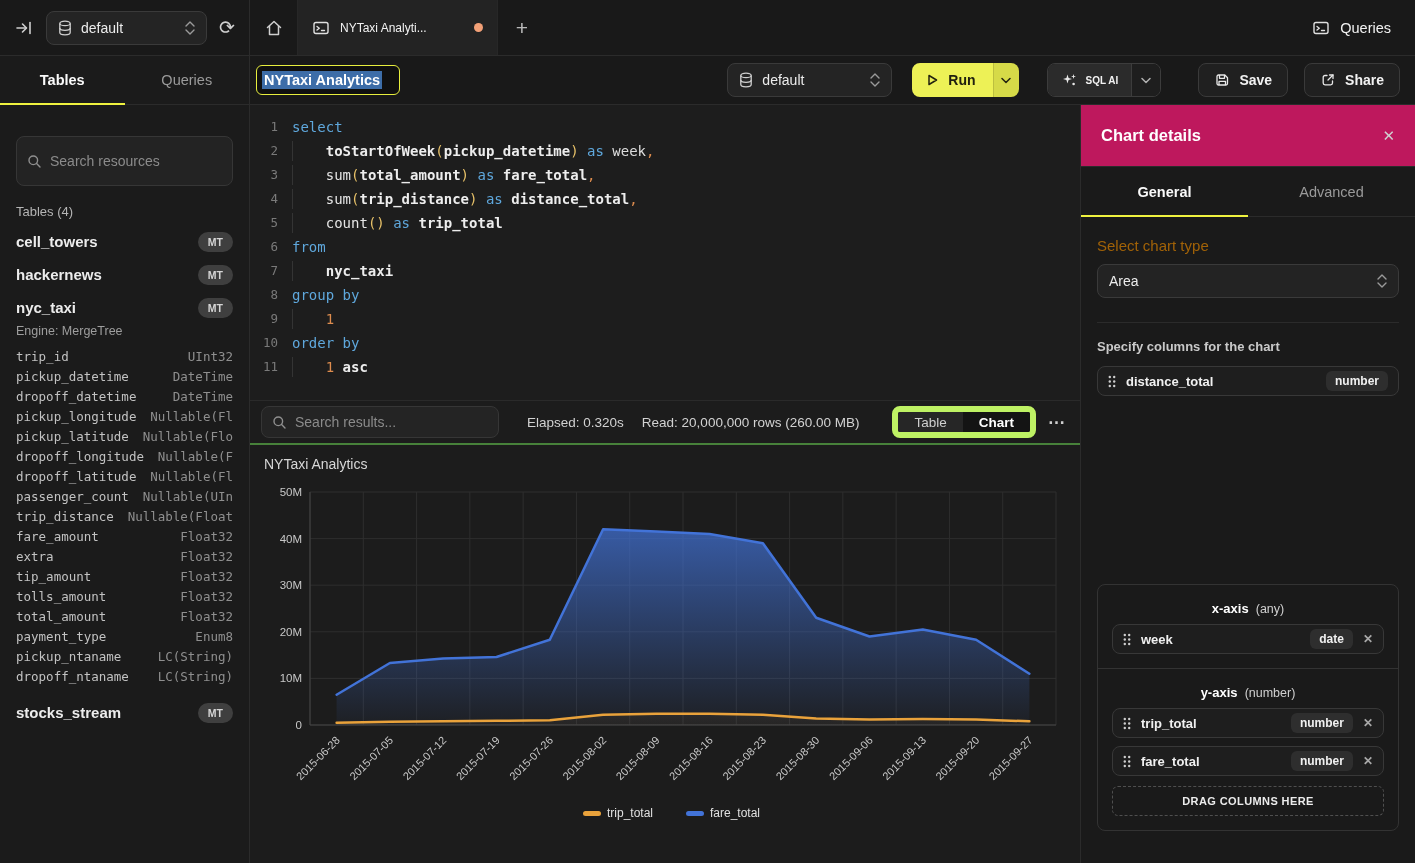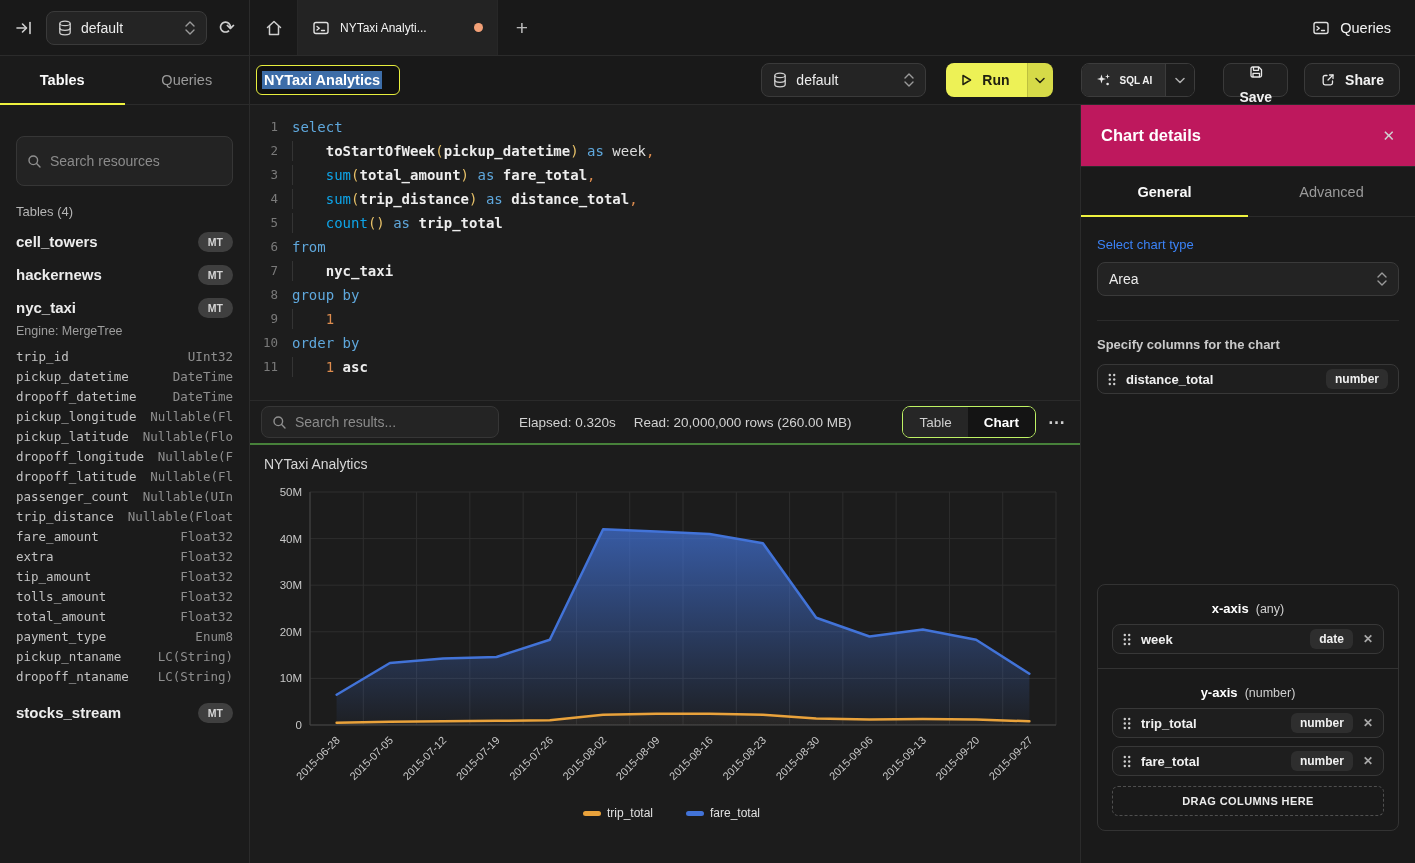--- a/index.html
+++ b/index.html
@@ -51,58 +51,58 @@
   .title-input .sel { background:#3d6da8; color:#fff; font-weight:700; font-size:14.5px; padding:1px 2px; }
   .qh-right { margin-left:auto; display:flex; align-items:center; }
   .select.db { width:165px; }
   .run-btn { display:flex; height:34px; margin-left:20px; border-radius:8px; overflow:hidden; cursor:pointer; }
   .run-main { display:flex; align-items:center; gap:9px; background:#edf156; color:#20200f; padding:0 17px 0 13px; font-size:14px; font-weight:600; }
   .run-chev { width:26px; background:#d6da48; display:flex; align-items:center; justify-content:center; border-left:1px solid rgba(0,0,0,.12); }
   .sqlai-btn { display:flex; height:34px; margin-left:28px; border-radius:8px; overflow:hidden; border:1px solid #3c3c3c; cursor:pointer; }
   .sqlai-main { display:flex; align-items:center; gap:9px; background:#2b2b2b; padding:0 13px; font-size:10px; font-weight:600; color:#f2f2f2; }
   .sqlai-chev { width:29px; background:#1e1e1e; border-left:1px solid #3c3c3c; display:flex; align-items:center; justify-content:center; }
   .ghost-btn { display:flex; align-items:center; gap:9px; height:34px; border:1px solid #3a3a3a; background:#202020; border-radius:8px; padding:0 15px; font-size:14px; font-weight:600; color:#f2f2f2; cursor:pointer; }
-  .save-btn { margin-left:28px;flex-direction:column; } .share-btn { margin-left:16px; }
+  .save-btn { margin-left:37px; } .share-btn { margin-left:16px; }
 
   .main-split { display:flex; flex:1; min-height:0; }
   .main-content { width:830px; flex-shrink:0; display:flex; flex-direction:column; }
 
   .editor { height:295px; background:#1d1d1d; padding-top:10px; font-family:"DejaVu Sans Mono",monospace; font-size:14px; flex-shrink:0; cursor:text; }
   .ed-line { display:flex; height:24px; line-height:24px; }
   .ln { width:28px; text-align:right; color:#7a7a7a; font-size:12.5px; flex-shrink:0; }
   .cd { margin-left:14px; white-space:pre; position:relative; flex:1; }
   .cd.g::before { content:""; position:absolute; left:0; top:2px; bottom:2px; width:1px; background:#343434; }
-  .tk-kw { color:#5fa8dd; } .tk-fn { color:#0ea5e9; } .tk-pr { color:#e6c068; }
+  .tk-kw { color:#5fa8dd; } .tk-fn { color:#e5e5e5; } .tk-pr { color:#e6c068; }
   .tk-id { color:#ededed; font-weight:700; } .tk-pl { color:#dcdcdc; }
   .tk-cm { color:#dd8c4e; } .tk-nm { color:#dd8c4e; }
 
   .results-bar { height:43px; border-top:1px solid #2a2a2a; display:flex; align-items:center; padding:0 14px 0 11px; flex-shrink:0; background:#1c1c1c; }
   .results-bar .search-box { margin:0; width:238px; height:32px; background:#242424; }
   .stat { font-size:13.5px; color:#d2d2d2; white-space:nowrap; }
-  .elapsed { margin-left:20px; } .read { margin-left:18px; }
-  .toggle { margin-left:auto; display:flex; border:1px solid #bef264; border-radius:8px; overflow:hidden; height:32px; }
+  .elapsed { margin-left:28px; } .read { margin-left:18px; }
+  .toggle { margin-left:auto; display:flex; border:6px solid #bef264; border-radius:8px; overflow:hidden; height:32px; }
   .tg-seg { display:flex; align-items:center; padding:0 16px; font-size:13.5px; color:#cfcfcf; background:#262626; cursor:pointer; }
   .tg-seg.active { background:#141414; color:#fff; font-weight:700; }
   .more { margin-left:12px; color:#cfcfcf; font-size:17px; font-weight:700; letter-spacing:1px; cursor:pointer; }
 
   .chart-section { flex:1; border-top:2px solid #47813a; position:relative; background:#1c1c1c; }
   .chart-title { position:absolute; left:14px; top:11px; font-size:14px; color:#d6d6d6; z-index:2; }
   #chart-box svg { position:absolute; left:0; top:0; }
 
   
   .panel { flex:1; border-left:1px solid #2b2b2b; background:#1a1a1a; display:flex; flex-direction:column; min-width:0; }
   .panel-header { height:62px; border-bottom:1px solid #2b2b2b; display:flex; align-items:center; padding:0 20px; flex-shrink:0; background:#be185d; }
   .panel-title { font-size:16.5px; font-weight:700; color:#fff; }
   .panel-close { margin-left:auto; font-size:15px; color:#d0d0d0; cursor:pointer; }
   .panel-tabs { display:flex; height:50px; border-bottom:1px solid #2b2b2b; flex-shrink:0; }
   .p-tab { flex:1; display:flex; align-items:center; justify-content:center; font-size:14.5px; color:#9a9a9a; position:relative; cursor:pointer; }
   .p-tab.active { color:#fafafa; font-weight:600; }
   .p-tab.active::after { content:""; position:absolute; left:0; right:0; bottom:-1px; height:2px; background:#eff23f; }
   .panel-body { flex:1; display:flex; flex-direction:column; padding:20px 16px 32px; min-height:0; }
-  .p-label { font-size:13px; color:#3b82f6; }
+  .p-label { font-size:15px; color:#a16207; }
   .select.area-select { margin-top:10px; background:#232323; }
   .p-divider { border-top:1px solid #2b2b2b; margin-top:24px; }
   .p-sublabel { margin-top:16px; font-size:13px; font-weight:700; color:#c9c9c9; }
   .panel .search-box { margin-top:12px; background:#1f1f1f; border-color:#3a3a3a; }
   .col-row { margin-top:12px; height:30px; border:1px solid #383838; border-radius:8px; background:#1e1e1e; display:flex; align-items:center; gap:10px; padding:0 10px; font-size:13px; font-weight:600; color:#f0f0f0; cursor:grab; }
   .badge { margin-left:auto; background:#2e2e2e; border-radius:6px; padding:3px 9px; font-size:12px; font-weight:700; color:#f0f0f0; }
   .row-close { color:#a8a8a8; font-size:12px; cursor:pointer; }
   .axis-box { margin-top:auto; border:1px solid #333; border-radius:8px; }
   .axis-sec { padding:12px 14px 14px; }
   .axis-sec + .axis-sec { border-top:1px solid #333; }

